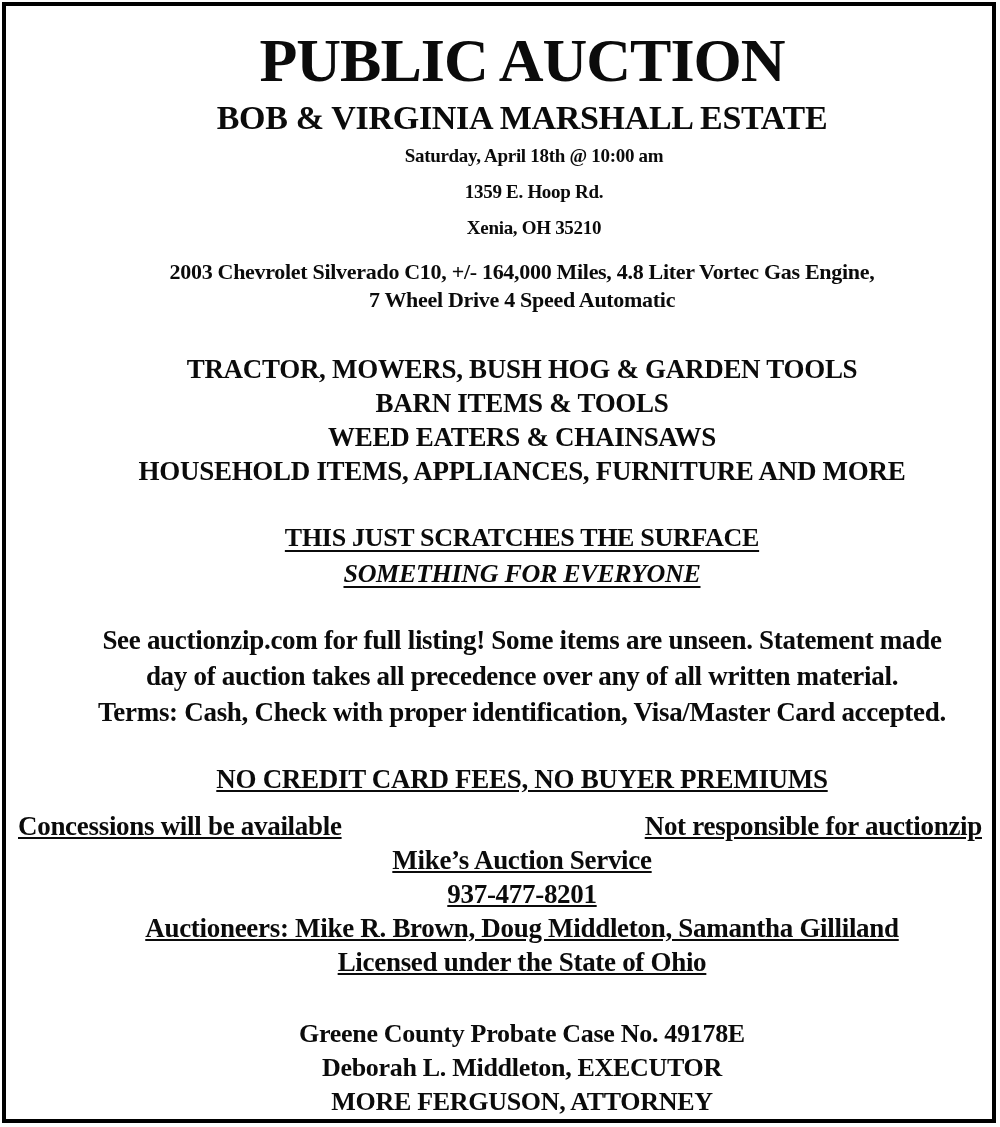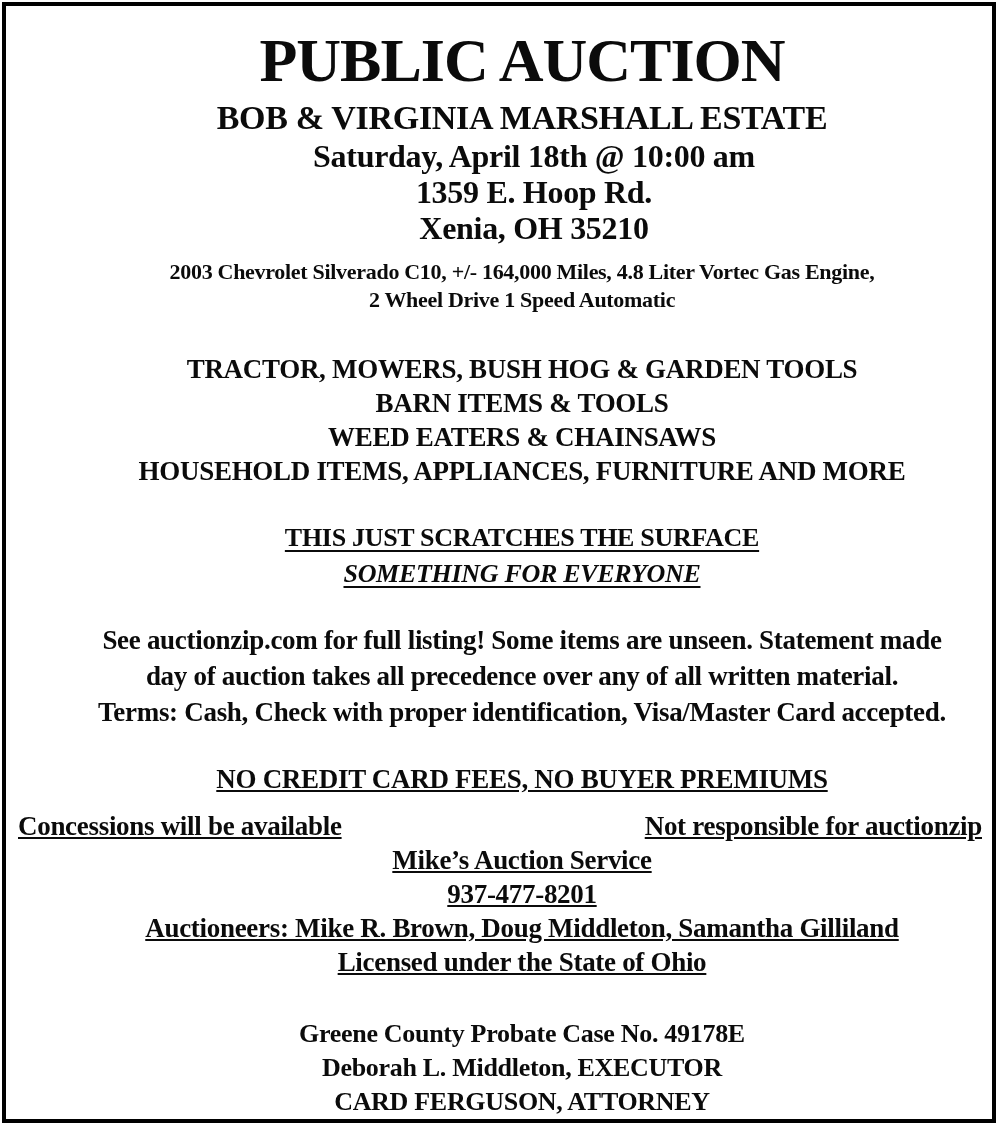--- a/index.html
+++ b/index.html
@@ -32,21 +32,21 @@
     font-size: 62px;
     line-height: 68px;
     letter-spacing: -1px;
   }
   .estate {
     font-size: 34px;
     line-height: 40px;
     margin-top: 4px;
   }
   .event-line {
-    font-size: 32px;
+    font-size: 19px;
     line-height: 36px;
     margin-left: 24px;
   }
   .vehicle-block { margin-top: 12px; }
   .vehicle-line {
     font-size: 22px;
     line-height: 28px;
   }
   .categories-block { margin-top: 38px; }
   .category-line {
@@ -94,21 +94,21 @@
 <div class="flyer">
 
   <div class="line title">PUBLIC AUCTION</div>
   <div class="line estate">BOB &amp; VIRGINIA MARSHALL ESTATE</div>
   <div class="line event-line">Saturday, April 18th @ 10:00 am</div>
   <div class="line event-line">1359 E. Hoop Rd.</div>
   <div class="line event-line">Xenia, OH 35210</div>
 
   <div class="vehicle-block">
     <div class="line vehicle-line">2003 Chevrolet Silverado C10, +/- 164,000 Miles, 4.8 Liter Vortec Gas Engine,</div>
-    <div class="line vehicle-line">2 Wheel Drive 1 Speed Automatic</div>
+    <div class="line vehicle-line">7 Wheel Drive 4 Speed Automatic</div>
   </div>
 
   <div class="categories-block">
     <div class="line category-line">TRACTOR, MOWERS, BUSH HOG &amp; GARDEN TOOLS</div>
     <div class="line category-line">BARN ITEMS &amp; TOOLS</div>
     <div class="line category-line">WEED EATERS &amp; CHAINSAWS</div>
     <div class="line category-line">HOUSEHOLD ITEMS, APPLIANCES, FURNITURE AND MORE</div>
   </div>
 
   <div class="taglines-block">
@@ -130,16 +130,16 @@
     </div>
     <div class="line footer-line">Mike’s Auction Service</div>
     <div class="line footer-line">937-477-8201</div>
     <div class="line footer-line">Auctioneers: Mike R. Brown, Doug Middleton, Samantha Gilliland</div>
     <div class="line footer-line">Licensed under the State of Ohio</div>
   </div>
 
   <div class="legal-block">
     <div class="line legal-line">Greene County Probate Case No. 49178E</div>
     <div class="line legal-line">Deborah L. Middleton, EXECUTOR</div>
-    <div class="line legal-line">CARD FERGUSON, ATTORNEY</div>
+    <div class="line legal-line">MORE FERGUSON, ATTORNEY</div>
   </div>
 
 </div>
 
 </body></html>

